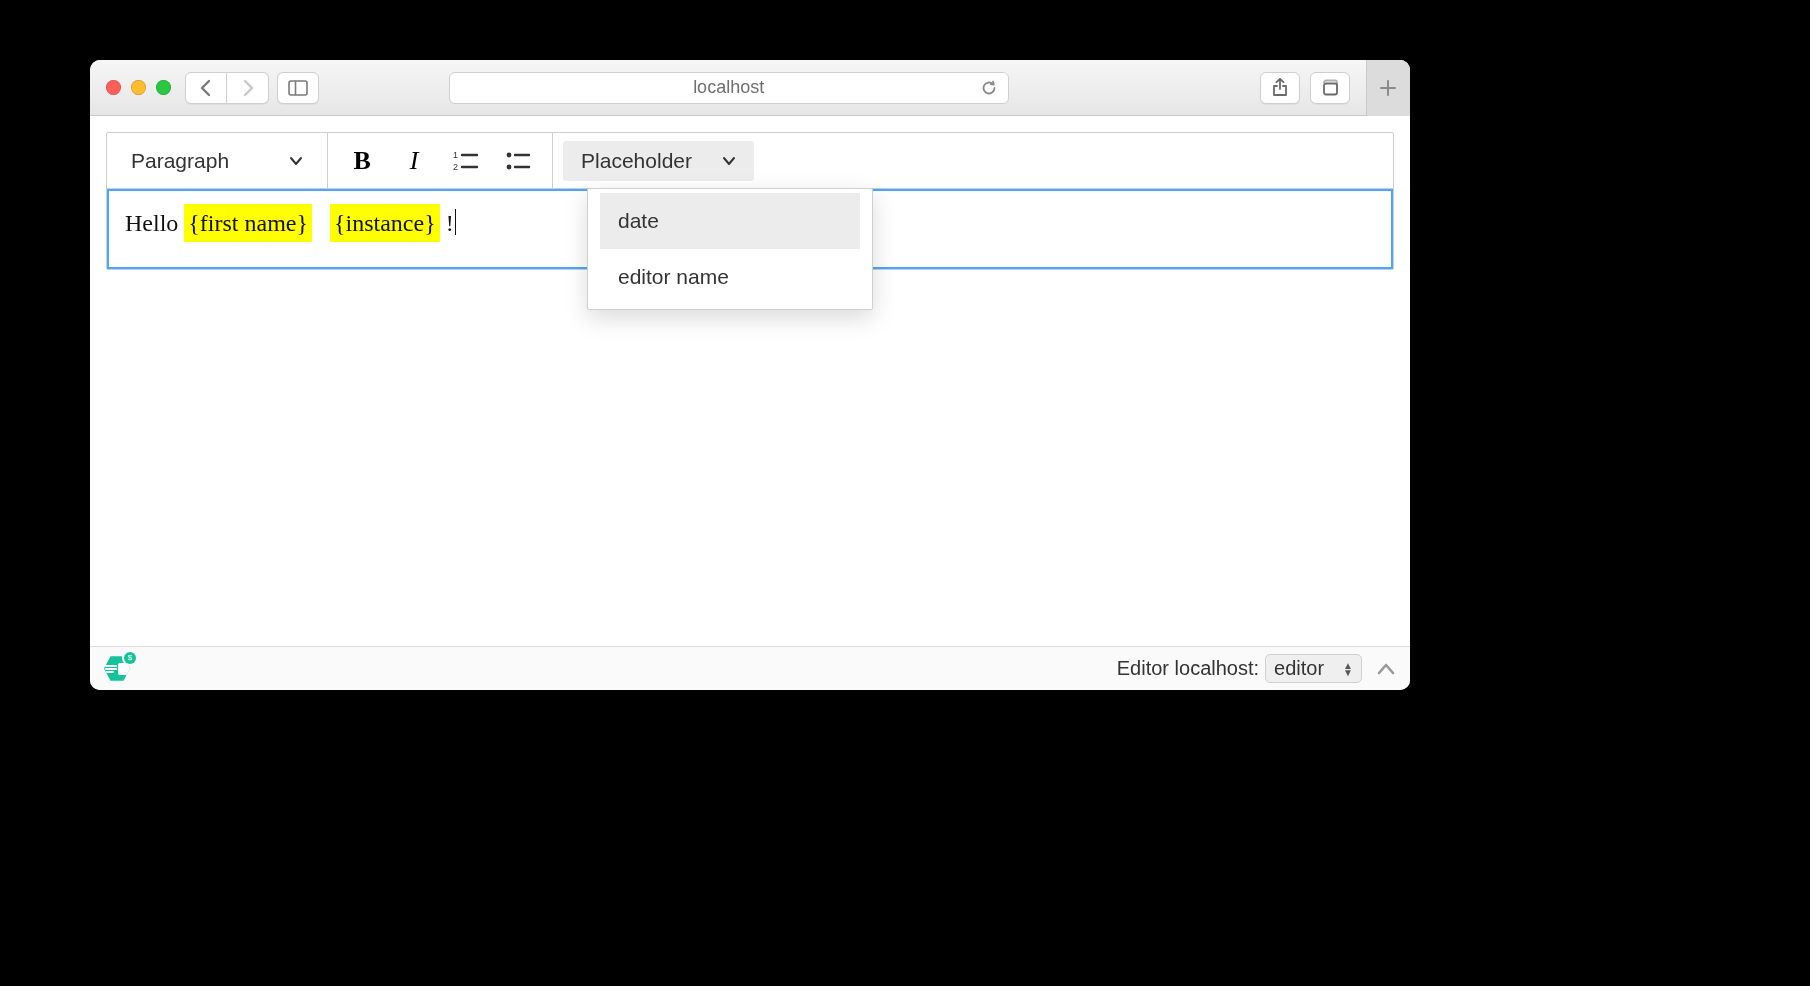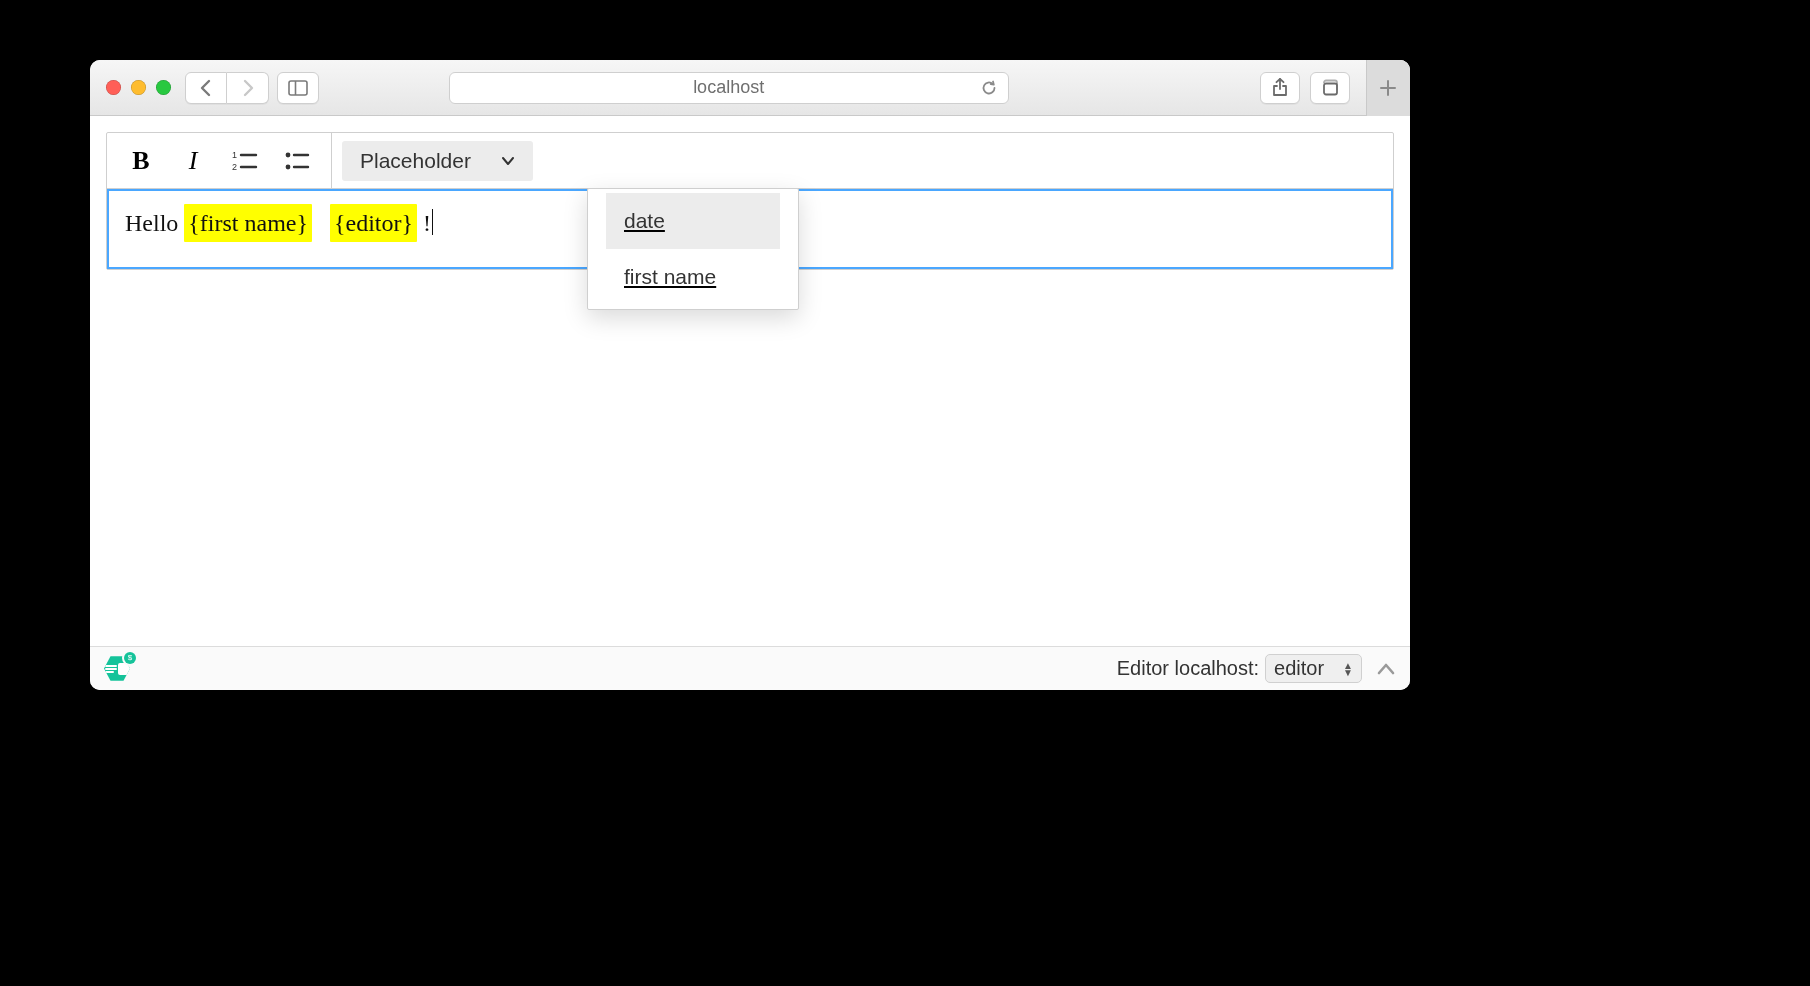--- a/index.html
+++ b/index.html
@@ -125,28 +125,27 @@
     border-radius:1px;
   }
   .caret{
     display:inline-block;width:0;border-left:1.5px solid #111;height:26px;vertical-align:-4px;margin-left:1px;
   }
 
   
   .dropdown{
     position:absolute;
     left:497px; top:72px;
-    width:212px;
+    width:286px;
     background:#fff;
     border:1px solid #cfcfcf;
     border-radius:2px;
     box-shadow:0 8px 24px rgba(0,0,0,.15);
     z-index:10;
-    padding:4px 18px;
-    text-decoration:underline;
+    padding:4px 12px;
   }
   .dd-item{
     font-size:21px;color:#333;
     padding:16px 18px;
     cursor:pointer;
   }
   .dd-item.hover{background:#ececec;}
 
   
   .footer{
@@ -243,20 +242,30 @@
             <path d="M10 3 V17 M3 10 H17" stroke="#8a8a8a" stroke-width="2" stroke-linecap="round"></path>
           </svg>
         </div>
       </div>
     </div>
 
     <div class="chrome-inner">
       <div class="editor-shell">
         <div class="toolbar">
 
+          <div class="t-sect">
+            <div class="heading-dd">
+              <span>Paragraph</span>
+              <span class="chev">
+                <svg width="14" height="10" viewBox="0 0 14 10">
+                    <path d="M2 2 L7 8 L12 2" fill="none" stroke="#333" stroke-width="2" stroke-linecap="round" stroke-linejoin="round"></path>
+                  </svg>
+              </span>
+            </div>
+          </div>
 
           <div class="t-sect">
             <div class="icon-btn">
                 <span class="bold">B</span>
               </div>
             <div class="icon-btn">
                 <span class="italic">I</span>
               </div>
             <div class="icon-btn">
               <svg width="26" height="22" viewBox="0 0 26 22">
@@ -286,28 +295,28 @@
               </span>
             </div>
           </div>
 
         </div>
 
         <div class="edit-area">
           <span>Hello </span>
           <span class="ph-token">{first name}</span>
           <span>&nbsp;</span>
-          <span class="ph-token">{editor}</span>
+          <span class="ph-token">{instance}</span>
           <span> !</span><span class="caret"></span>
         </div>
       </div>
 
       <div class="dropdown">
         <div class="dd-item hover">date</div>
-        <div class="dd-item">first name</div>
+        <div class="dd-item">editor name</div>
       </div>
     </div>
 
     <div class="footer">
       <div style="position:relative">
         <div class="grammarly">
           <svg width="14" height="12" viewBox="0 0 14 12">
             <line x1="2" y1="3" x2="12" y2="3" stroke="#fff" stroke-width="2" stroke-linecap="round"></line>
             <line x1="2" y1="6" x2="12" y2="6" stroke="#fff" stroke-width="2" stroke-linecap="round"></line>
             <line x1="2" y1="9" x2="9" y2="9" stroke="#fff" stroke-width="2" stroke-linecap="round"></line>

